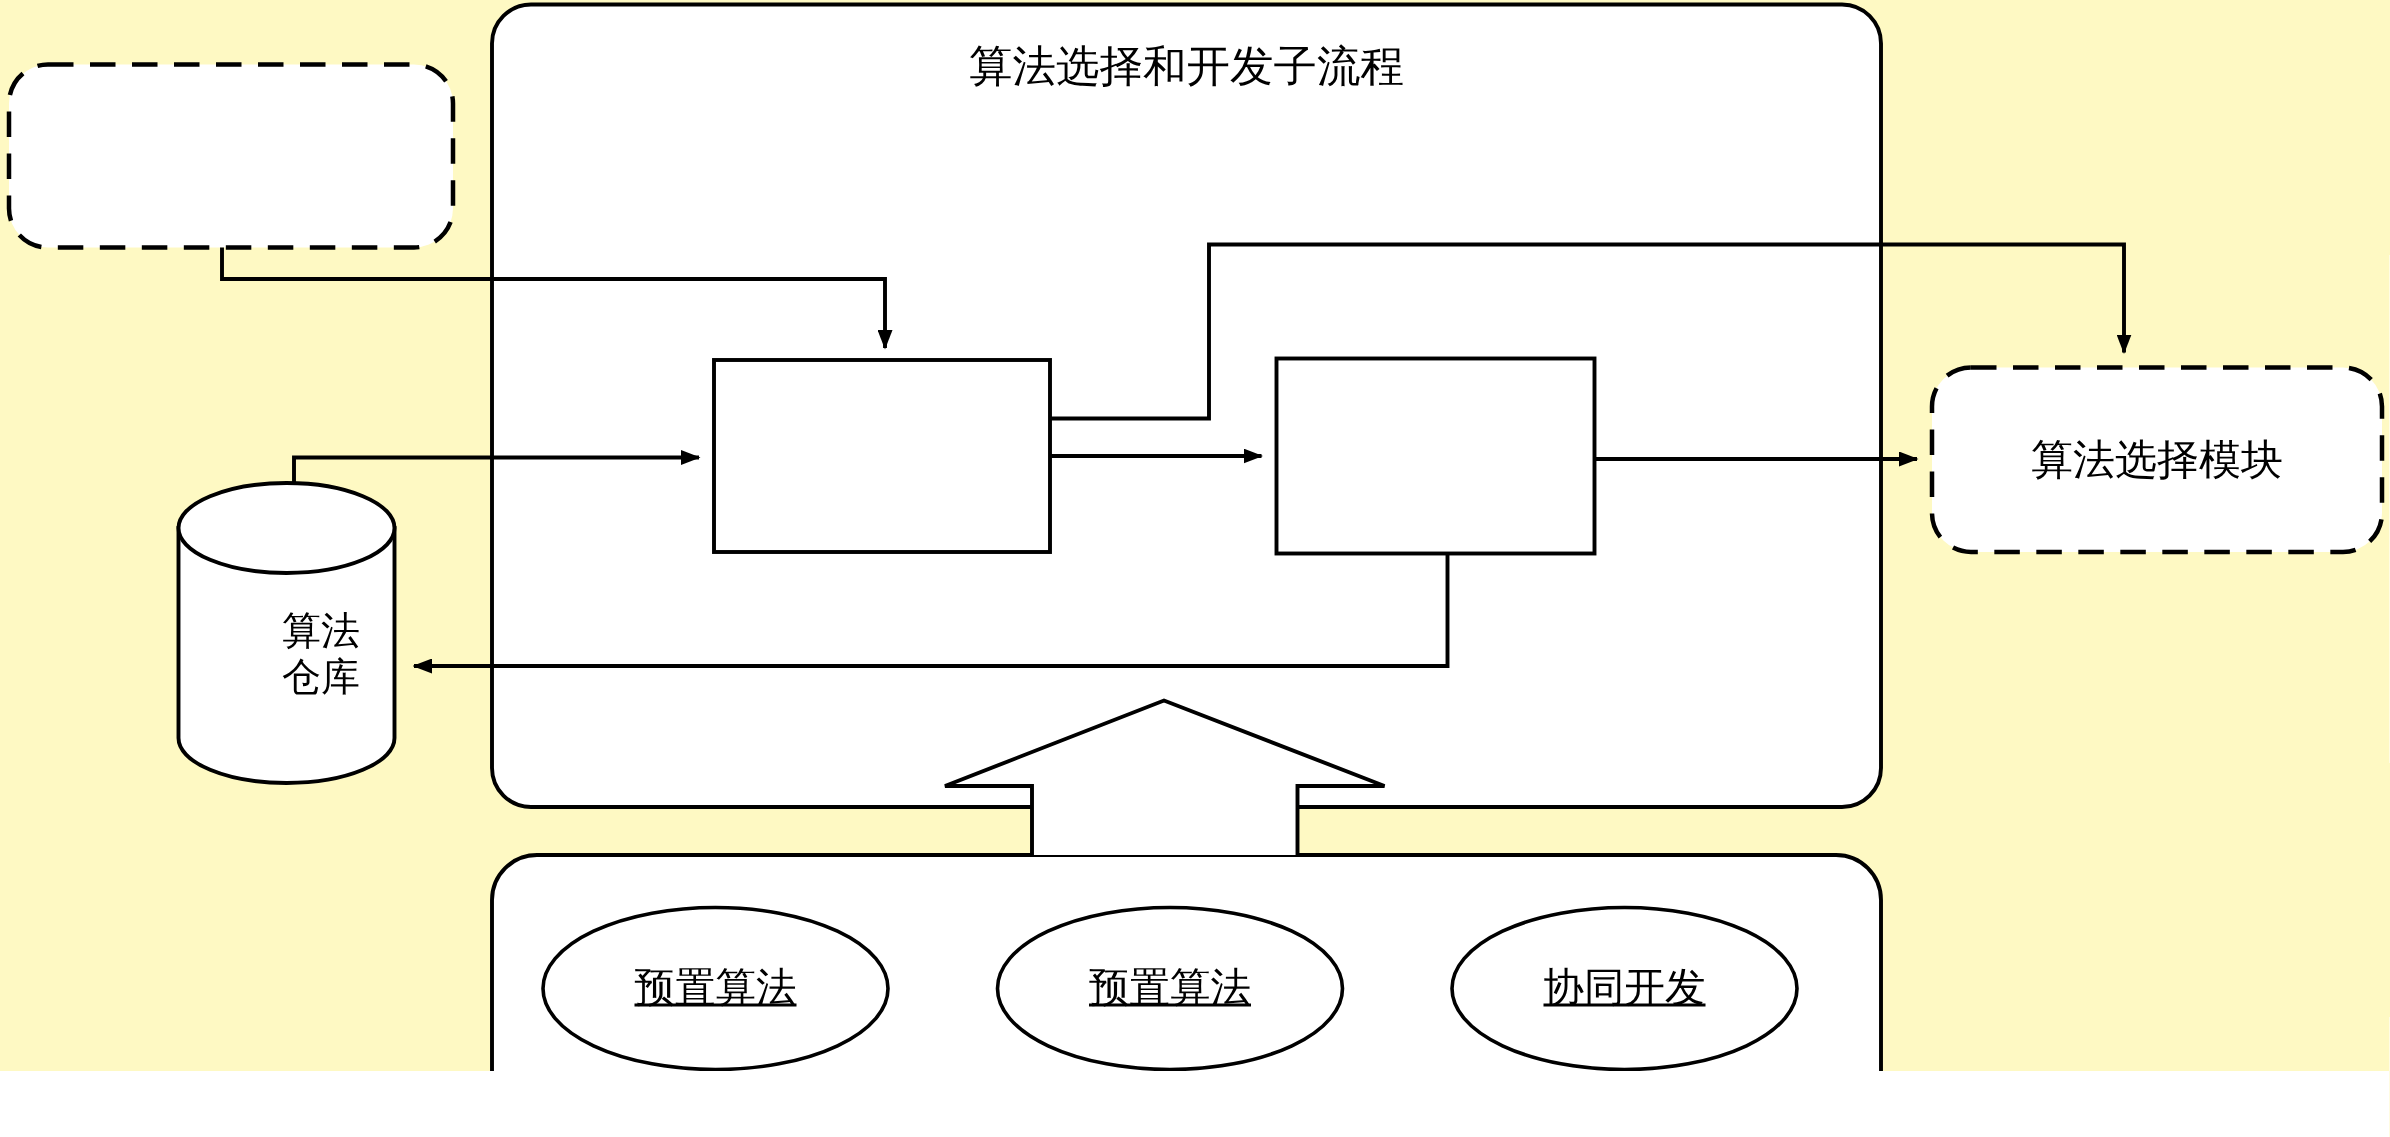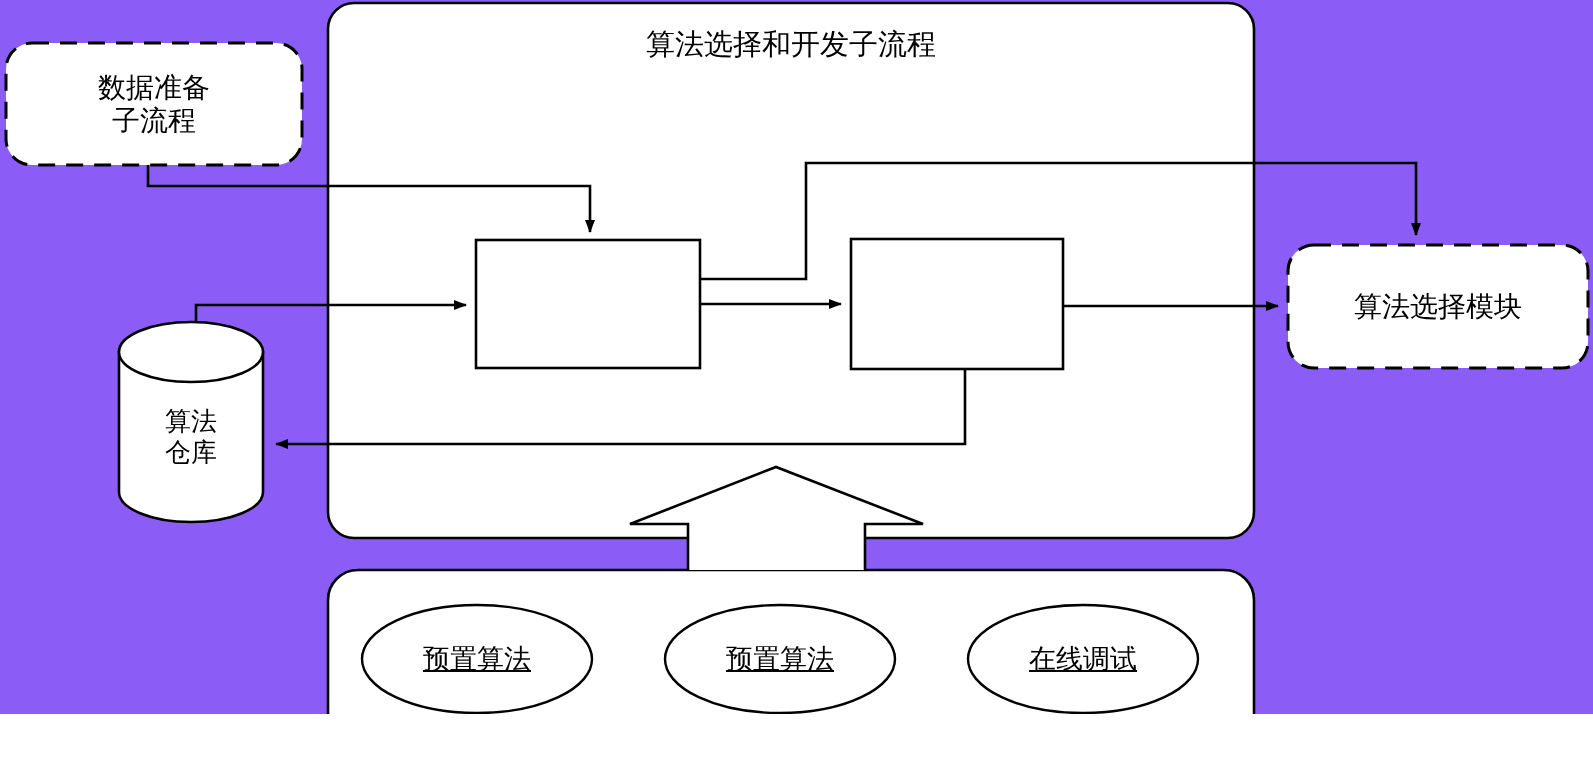--- a/index.html
+++ b/index.html
@@ -4,21 +4,21 @@
 <style>
   html, body {
     margin: 0;
     padding: 0;
     background: #ffffff;
   }
   #canvas {
     position: relative;
     width: 1593px;
     height: 714px;
-    background: #8b5cf6;
+    background: #fef9c3;
     font-family: "DejaVu Sans", "Liberation Sans", sans-serif;
     overflow: hidden;
   }
   #diagram-svg {
     position: absolute;
     left: 0;
     top: 0;
     width: 1593px;
     height: 758px;
   }
@@ -30,21 +30,21 @@
     text-align: center;
     color: #000000;
     line-height: 1.18;
     white-space: pre-line;
     pointer-events: none;
     font-family: "DejaVu Sans", "Liberation Sans", sans-serif;
   }
   .t-title      { font-size: 29px; }
   .t-dashed     { font-size: 28px; }
   .t-module     { font-size: 28px; }
-  .t-store      { font-size: 26px; }
+  .t-store      { font-size: 26px; margin-left: 23px; }
   .t-ellipse    { font-size: 27px; text-decoration: underline; }
 </style>
 </head>
 <body>
 
 <div id="canvas">
 
   <svg id="diagram-svg" viewBox="0 0 1593 758" xmlns="http://www.w3.org/2000/svg">
     <defs>
       <marker id="arrowhead" markerWidth="13" markerHeight="10" refX="12" refY="5" orient="auto" markerUnits="userSpaceOnUse">
@@ -83,29 +83,27 @@
 
     <path d="M700,279 L806,279 L806,163 L1416,163 L1416,235" fill="none" stroke="#000000" stroke-width="2.6" marker-end="url(#arrowhead)"></path>
 
     <path d="M1063,306 L1278,306" fill="none" stroke="#000000" stroke-width="2.6" marker-end="url(#arrowhead)"></path>
 
     <path d="M965,369 L965,444 L276,444" fill="none" stroke="#000000" stroke-width="2.6" marker-end="url(#arrowhead)"></path>
   </svg>
 
   <div class="node-label t-title" style="left:328px; top:24px; width:926px; height:40px;">算法选择和开发子流程</div>
 
-  <div class="node-label t-dashed" style="left:6px; top:43px; width:296px; height:122px;">数据准备
-子流程</div>
 
   <div class="node-label t-dashed" style="left:1288px; top:245px; width:300px; height:123px;">算法选择模块</div>
 
 
 
   <div class="node-label t-store" style="left:119px; top:382px; width:144px; height:110px;">算法
 仓库</div>
 
   <div class="node-label t-ellipse" style="left:362px; top:605px; width:230px; height:108px;">预置算法</div>
 
   <div class="node-label t-ellipse" style="left:665px; top:605px; width:230px; height:108px;">预置算法</div>
 
-  <div class="node-label t-ellipse" style="left:968px; top:605px; width:230px; height:108px;">在线调试</div>
+  <div class="node-label t-ellipse" style="left:968px; top:605px; width:230px; height:108px;">协同开发</div>
 
 </div>
 
 </body></html>

